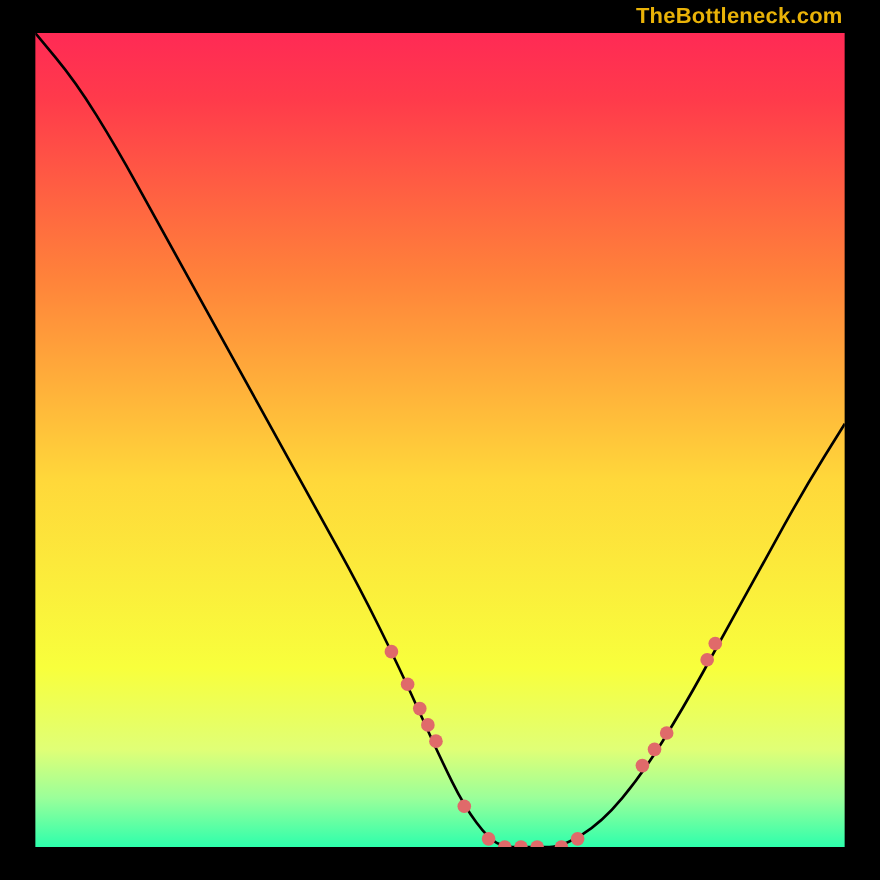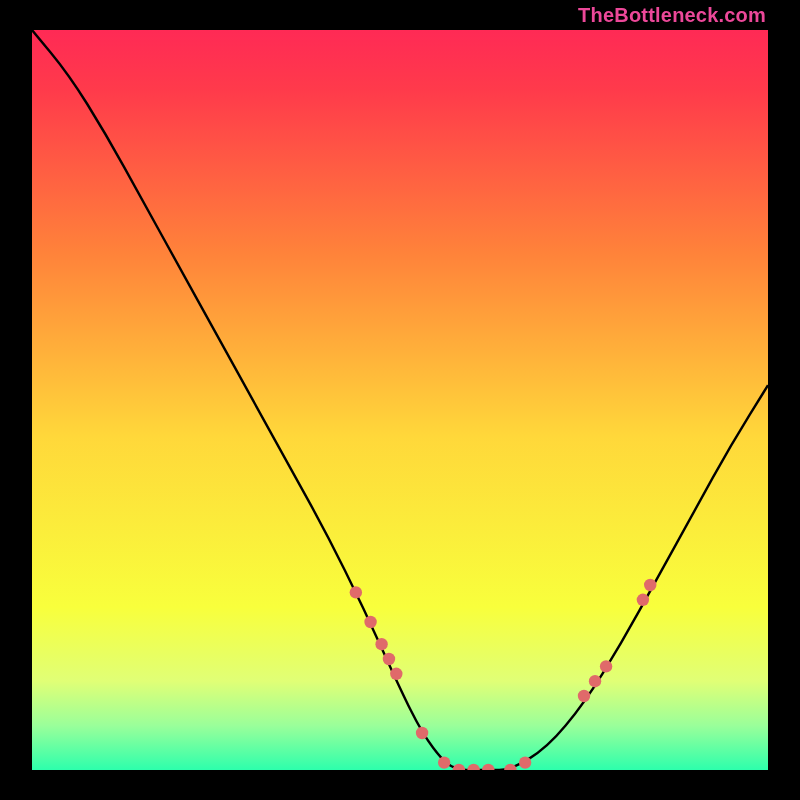--- a/index.html
+++ b/index.html
@@ -25,21 +25,21 @@
     width: 736px;
     height: 740px;
   }
   .watermark {
     position: absolute;
     top: 4px;
     right: 34px;
     font-family: Arial, Helvetica, sans-serif;
     font-size: 20px;
     font-weight: 600;
-    color: #ec4899;
+    color: #eab308;
     letter-spacing: 0.2px;
   }
 </style>
 </head>
 <body>
 
 <div class="frame">
   <svg class="plot" viewBox="0 0 736 740">
     <defs>
       <linearGradient id="bg-grad" x1="0" y1="0" x2="0" y2="1">

